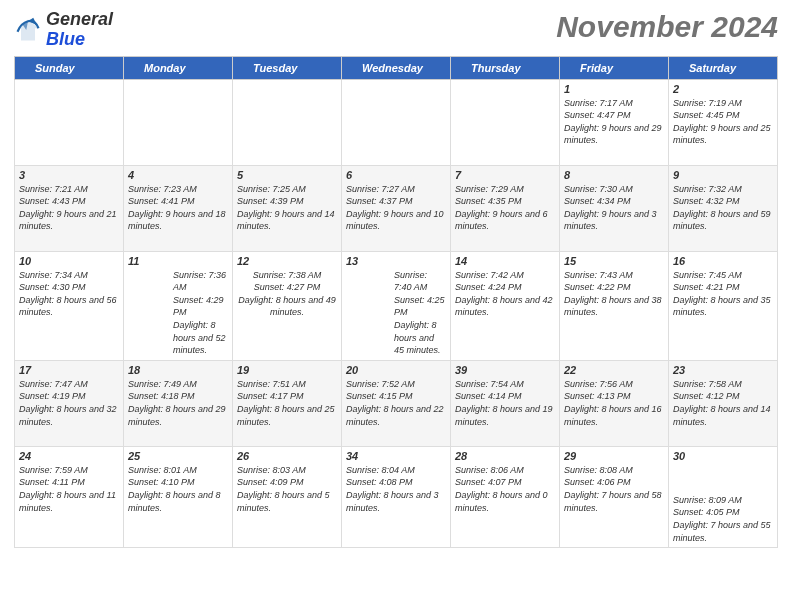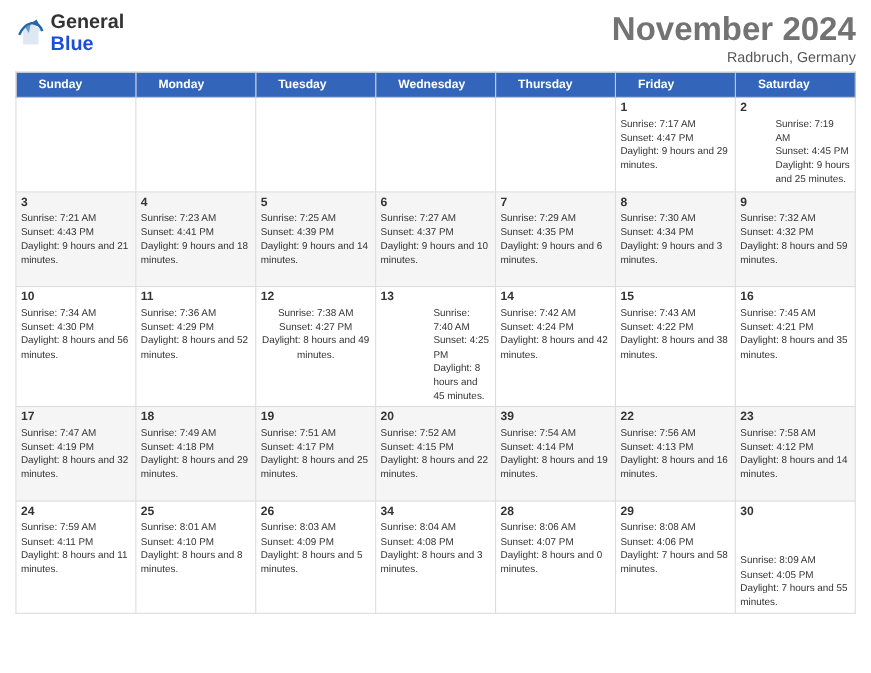--- a/index.html
+++ b/index.html
@@ -7,20 +7,21 @@
       font-family: Arial, sans-serif;
       background: #fff;
       width: 792px;
       height: 612px;
       overflow: hidden;
     }
     .container {
       width: 792px;
       height: 612px;
       padding: 10px 14px;
+      font-style: italic;
     }
     .header {
       display: flex;
       justify-content: space-between;
       align-items: flex-start;
       margin-bottom: 6px;
     }
     .logo {
       display: flex;
       align-items: center;
@@ -103,21 +104,20 @@
         <path d="M16 6 L22 2 L26 10" fill="#2266aa"></path>
         <path d="M16 6 L10 10 L14 16" fill="#2266aa" opacity="0.6"></path>
       </svg>
       <div class="logo-text">
         <span class="general">General</span><br>
         <span class="blue">Blue</span>
       </div>
     </div>
     <div class="title-block">
       <div class="month-title">November 2024</div>
-      <div class="location">Radbruch, Germany</div>
     </div>
   </div>
 
   <table>
     <thead>
       <tr>
       <th>Sunday</th>
           <th>Monday</th>
           <th>Tuesday</th>
           <th>Wednesday</th>
@@ -134,21 +134,21 @@
           <td class="empty-cell"></td>
           <td class="empty-cell"></td>
           <td>
             <span class="day-num">1</span>
             <div class="day-info" style="white-space: pre-line;">Sunrise: 7:17 AM
 Sunset: 4:47 PM
 Daylight: 9 hours and 29 minutes.</div>
           </td>
           <td>
             <span class="day-num">2</span>
-            <div class="day-info" style="white-space: pre-line; margin-left: 32px;">Sunrise: 7:19 AM
+            <div class="day-info" style="white-space: pre-line;">Sunrise: 7:19 AM
 Sunset: 4:45 PM
 Daylight: 9 hours and 25 minutes.</div>
           </td>
         </tr>
         <tr>
           <td>
             <span class="day-num">3</span>
             <div class="day-info" style="white-space: pre-line;">Sunrise: 7:21 AM
 Sunset: 4:43 PM
 Daylight: 9 hours and 21 minutes.</div>
@@ -192,21 +192,21 @@
         </tr>
         <tr>
           <td>
             <span class="day-num">10</span>
             <div class="day-info" style="white-space: pre-line;">Sunrise: 7:34 AM
 Sunset: 4:30 PM
 Daylight: 8 hours and 56 minutes.</div>
           </td>
           <td>
             <span class="day-num">11</span>
-            <div class="day-info" style="white-space: pre-line;">Sunrise: 7:36 AM
+            <div class="day-info" style="white-space: pre-line; margin-left: 45px;">Sunrise: 7:36 AM
 Sunset: 4:29 PM
 Daylight: 8 hours and 52 minutes.</div>
           </td>
           <td>
             <span class="day-num">12</span>
             <div class="day-info" style="white-space: pre-line; text-align: center;">Sunrise: 7:38 AM
 Sunset: 4:27 PM
 Daylight: 8 hours and 49 minutes.</div>
           </td>
           <td>

